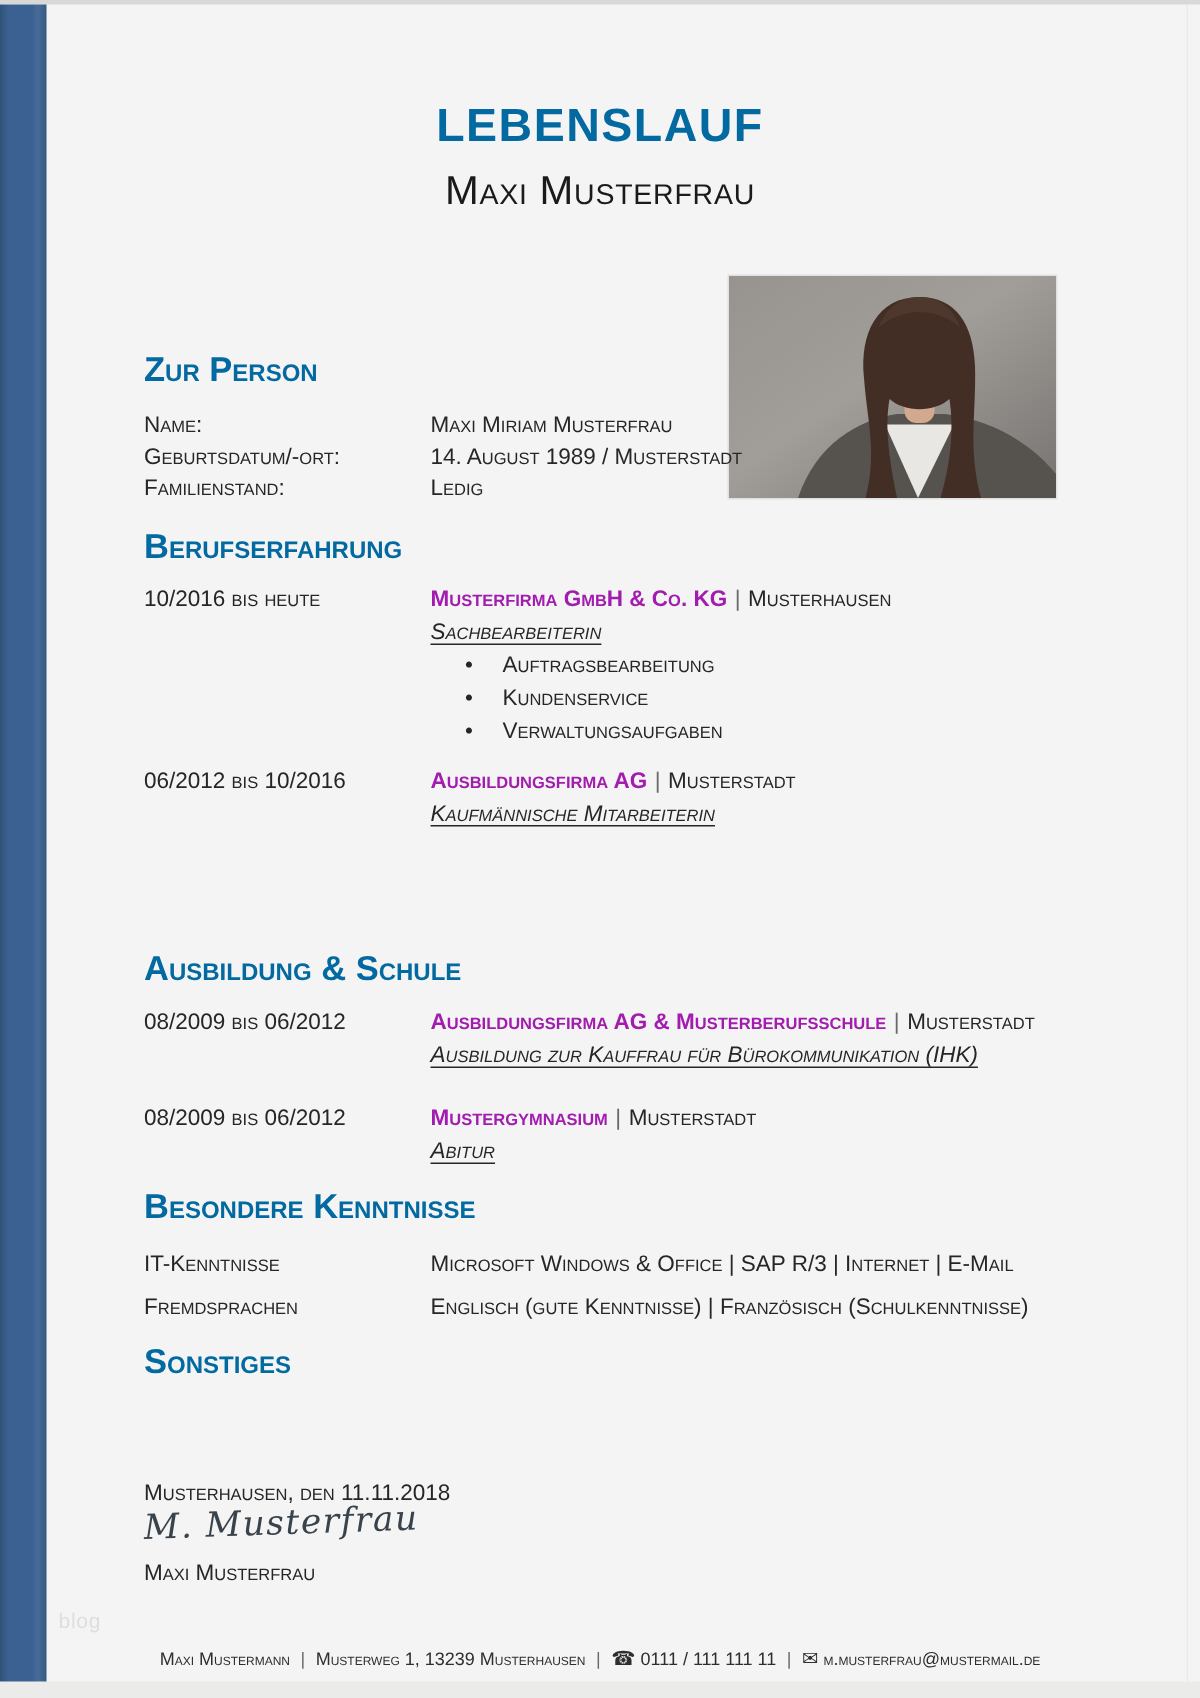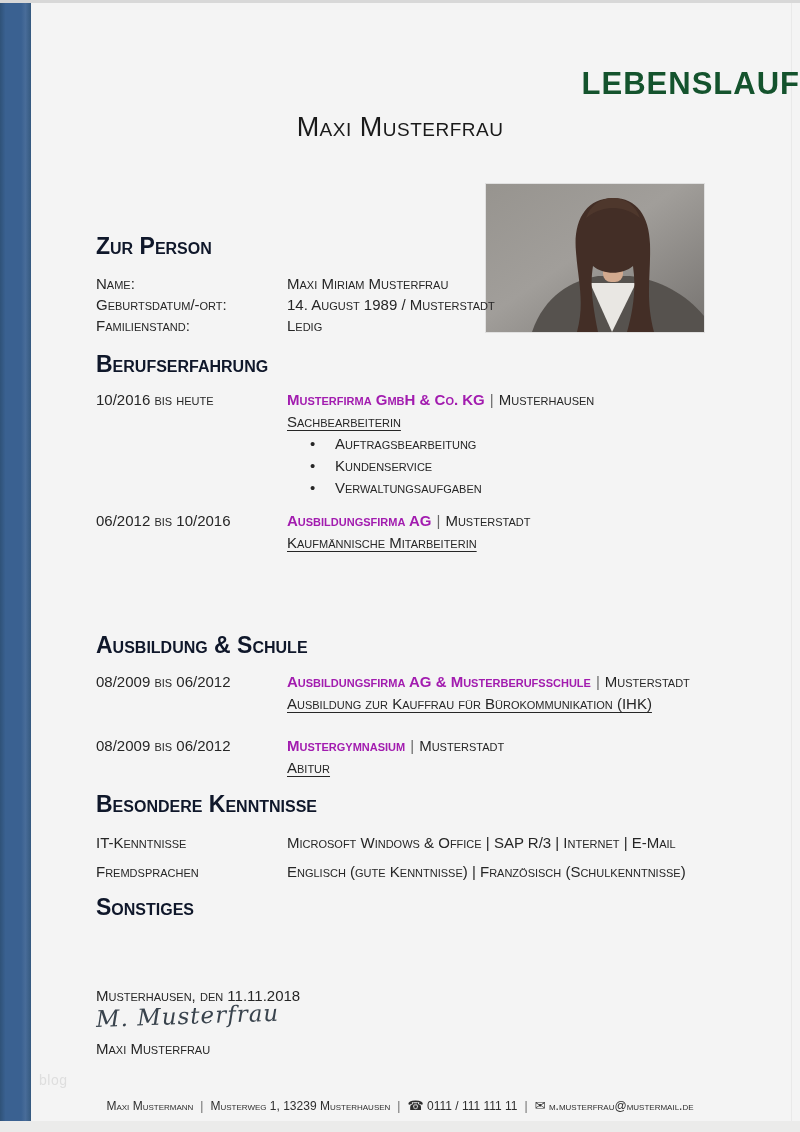--- a/index.html
+++ b/index.html
@@ -12,45 +12,45 @@
   }
   .sc{font-variant:small-caps;}
   .edge-top{position:absolute;top:0;left:0;right:0;height:3px;background:#d8d8d8;}
   .edge-bottom{position:absolute;top:1121px;left:0;right:0;height:11px;background:#ebebea;}
   .edge-right{position:absolute;top:3px;bottom:11px;right:8px;width:1px;background:#e9e9e9;}
   .accent-bar{
     position:absolute;left:0;top:3px;width:31px;height:1118px;
     background:linear-gradient(90deg,#2f5278 0%,#3a6191 18%,#3a6191 68%,#486c99 82%,#35597f 100%);
   }
   .title{
-    position:absolute;top:66px;left:0;right:0;text-align:right;
-    font-size:31px;font-weight:bold;color:#14532d;letter-spacing:1px;
+    position:absolute;top:66px;left:0;right:0;text-align:center;
+    font-size:31px;font-weight:bold;color:#0369a1;letter-spacing:1px;
   }
   .subtitle{
     position:absolute;top:112px;left:0;right:0;text-align:center;
     font-size:27px;color:#1a1a1a;letter-spacing:0.5px;
   }
   .photo{
     position:absolute;left:486px;top:184px;width:218px;height:148px;
     box-shadow:0 0 0 1px rgba(0,0,0,0.08);
   }
   .content{position:absolute;left:96px;width:660px;top:0;height:1132px;}
   .section-heading{
     position:absolute;left:0;
-    font-size:23px;font-weight:bold;color:#0f172a;line-height:1.25;
+    font-size:23px;font-weight:bold;color:#0369a1;line-height:1.25;
   }
   .kv-row{position:absolute;left:0;right:0;display:flex;font-size:15px;line-height:21px;}
   .kv-row .label{width:191px;flex:none;}
   .kv-row .value{flex:1;}
   .entry{position:absolute;left:0;right:0;display:flex;font-size:15px;line-height:22px;}
   .entry .period{width:191px;flex:none;}
   .entry .details{flex:1;}
   .company{font-weight:bold;color:#a21caf;}
   .sep{color:#6a6a6a;padding:0 5px;}
-  .role{text-decoration:underline;text-underline-offset:3px;text-decoration-thickness:1px;}
+  .role{text-decoration:underline;text-underline-offset:3px;text-decoration-thickness:1px;font-style:italic;}
   ul.bullets{margin:0;padding:0;list-style:none;}
   ul.bullets li{position:relative;padding-left:48px;}
   ul.bullets li::before{content:"\2022";position:absolute;left:23px;top:0;}
   .place-date{position:absolute;left:0;font-size:15px;}
   .signature{
     position:absolute;left:0;top:1006px;
     font-family:"DejaVu Serif",serif;font-style:italic;
     font-variant:normal;font-size:23px;color:#39434d;
     transform:rotate(-2deg);transform-origin:left center;letter-spacing:1px;
   }

